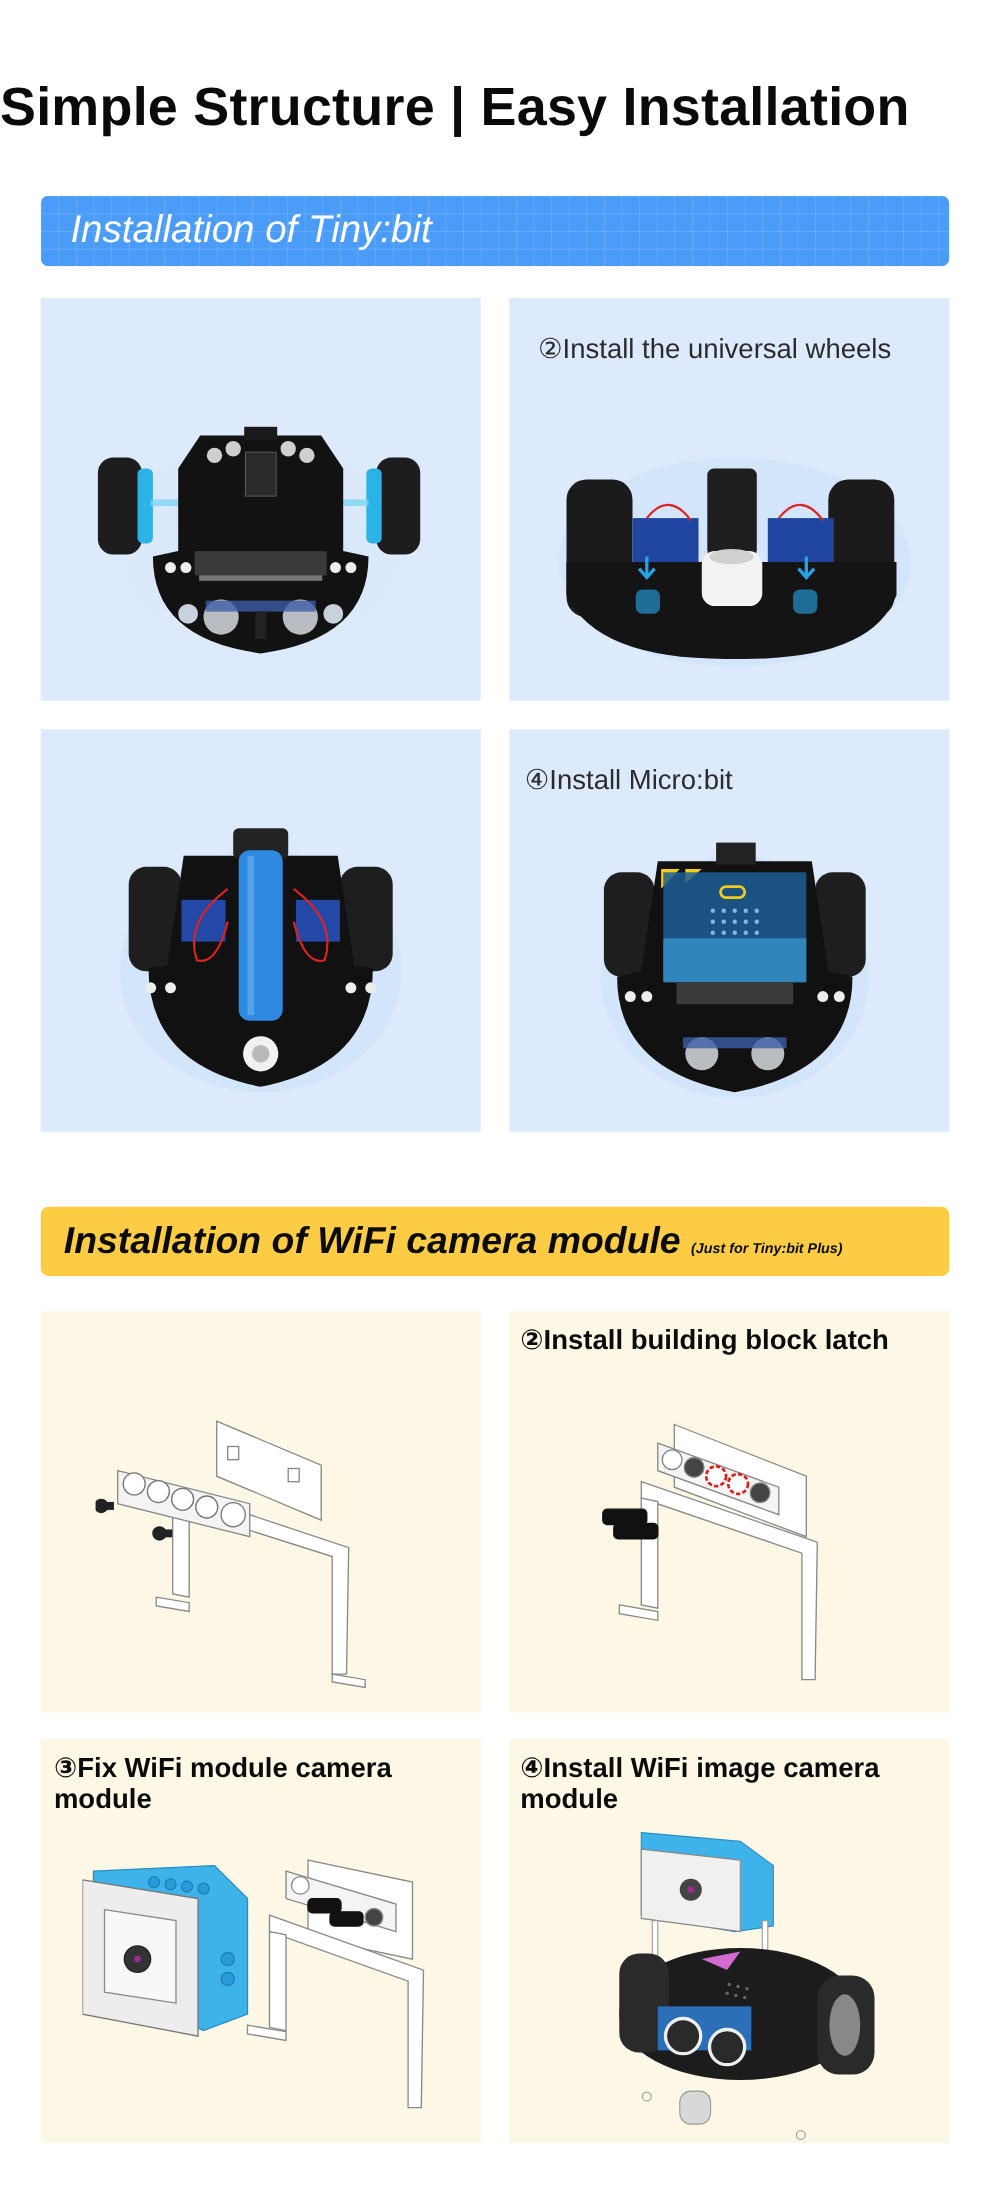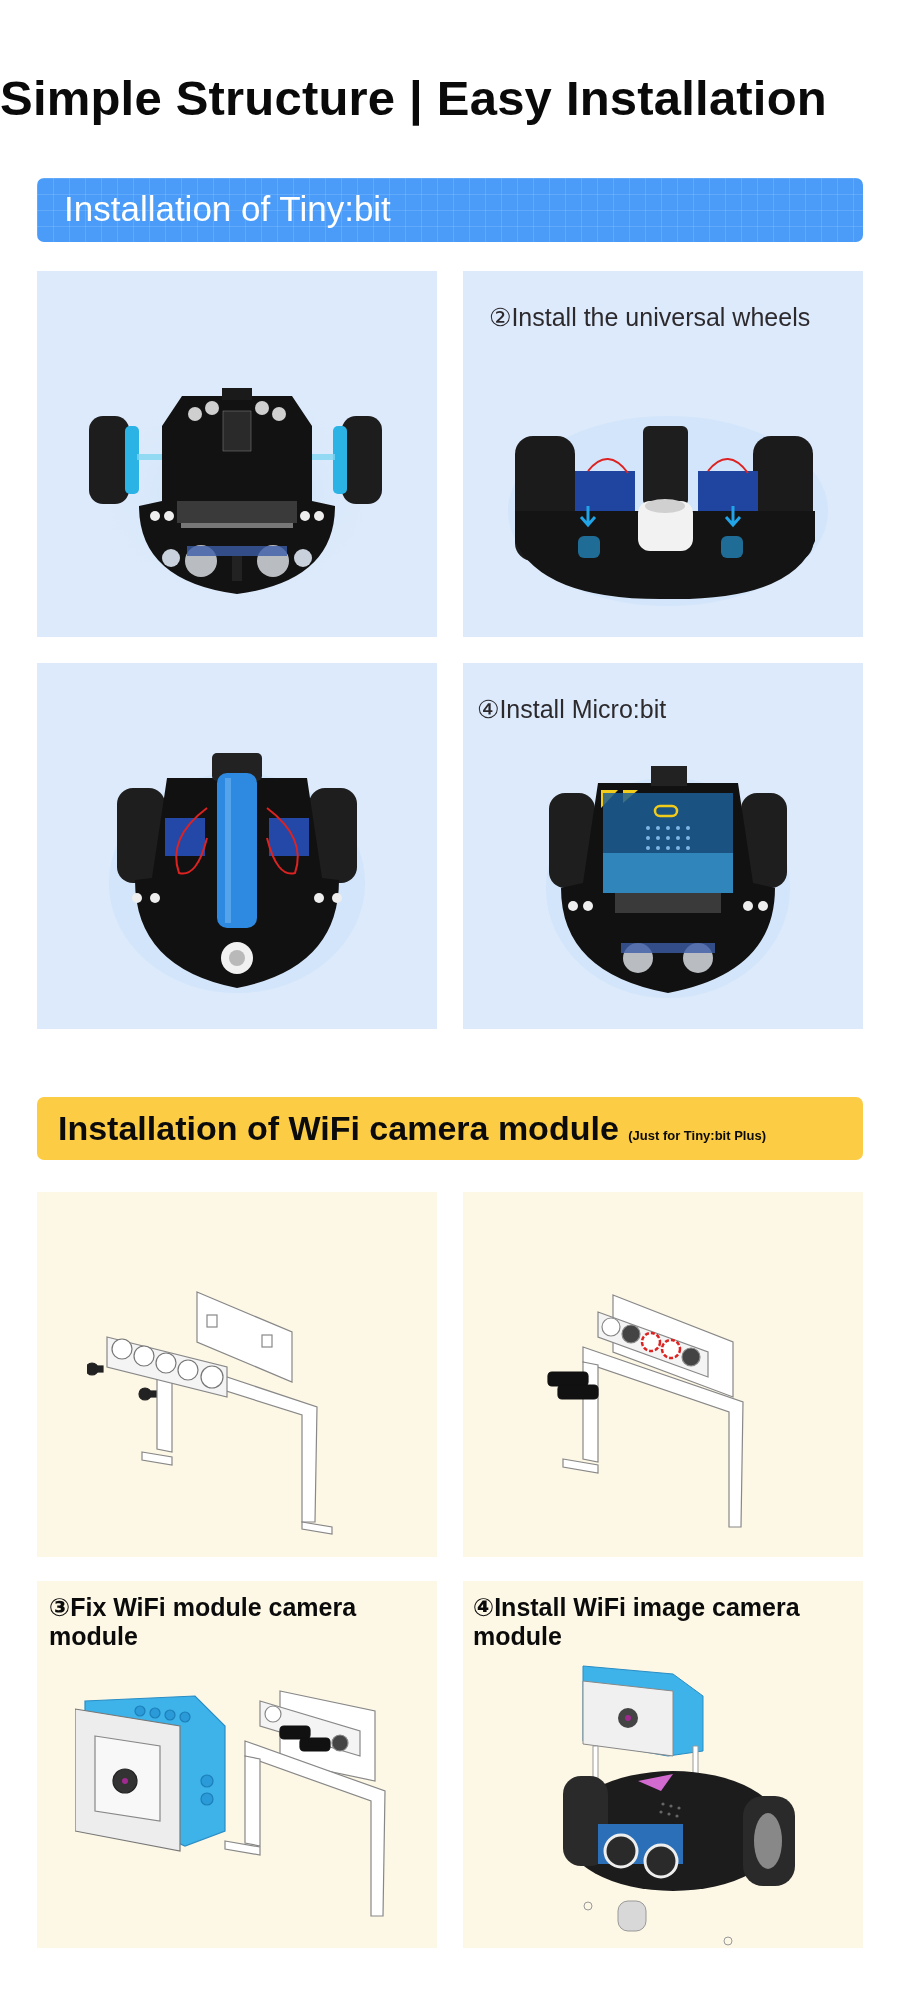--- a/index.html
+++ b/index.html
@@ -1,19 +1,19 @@
 <!DOCTYPE html>
 <html><head>
 <meta charset="utf-8">
 <style>
   * { box-sizing: border-box; margin: 0; padding: 0; }
   html, body { width: 900px; height: 2004px; background: #ffffff; overflow: hidden; }
   body { position: relative; font-family: "Liberation Sans", "DejaVu Sans", sans-serif; color: #111; }
   .title { position: absolute; left: 0; top: 70px; width: 900px; text-align: left; font-size: 49px; font-weight: bold; letter-spacing: 0.2px; color: #0a0a0a; }
-  .banner { position: absolute; left: 37px; width: 826px; height: 64px; border-radius: 7px; overflow: hidden; }
+  .banner { position: absolute; left: 37px; width: 826px; height: 64px; border-radius: 7px; overflow: hidden; font-style: italic; }
   .banner.blue { top: 178px; background-color: #4a9cf8;
      background-image: linear-gradient(rgba(255,255,255,0.13) 1px, transparent 1px), linear-gradient(90deg, rgba(255,255,255,0.13) 1px, transparent 1px);
      background-size: 16px 16px; }
   .banner.blue .btext { position: absolute; left: 27px; top: 11px; font-size: 35px; color: #ffffff; }
   .banner.yellow { top: 1097px; height: 63px; background: #fccc45; }
   .banner.yellow .btext { position: absolute; left: 21px; top: 12px; font-size: 34px; color: #0b0b0b; font-weight: bold; }
   .banner.yellow .bsub { font-size: 13px; font-weight: bold; }
   .panel { position: absolute; width: 400px; height: 366px; overflow: hidden; }
   .panel.blue { background: #dceafb; }
   .panel.yellow { background: #fdf7e5; }
@@ -191,20 +191,21 @@
           <circle cx="5" cy="82" r="6"></circle>
           <rect x="8" y="79" width="8" height="6"></rect>
           <circle cx="58" cy="107" r="6"></circle>
           <rect x="61" y="104" width="8" height="6"></rect>
         </g>
     </svg>
   </div>
 </div>
 
 <div class="panel yellow c2 y1">
+  <div class="plabel" style="left:10px;"><span>②</span><span>Install building block latch</span></div>
   <div class="illus" style="left:80px;top:95px;">
     <svg width="240" height="250" viewBox="0 0 240 250" fill="none" stroke="#888" stroke-width="1.2">
       <path d="M70 8 L190 55 L190 110 L70 65 Z" fill="#ffffff"></path>
       <path d="M40 60 L200 115 L198 240 L186 240 L186 125 L40 75 Z" fill="#ffffff"></path>
       <path d="M40 75 L55 78 L55 175 L40 172 Z" fill="#ffffff"></path>
       <path d="M20 172 L55 178 L55 186 L20 180 Z" fill="#ffffff"></path>
       <path d="M55 25 L165 65 L165 90 L55 50 Z" fill="#f4f4f4"></path>
       <circle cx="68" cy="40" r="9" fill="#fff"></circle>
       <circle cx="88" cy="47" r="9" fill="#444"></circle>
       <circle cx="108" cy="55" r="9" fill="#fff" stroke="#d22" stroke-width="2.5" stroke-dasharray="4 2"></circle>

